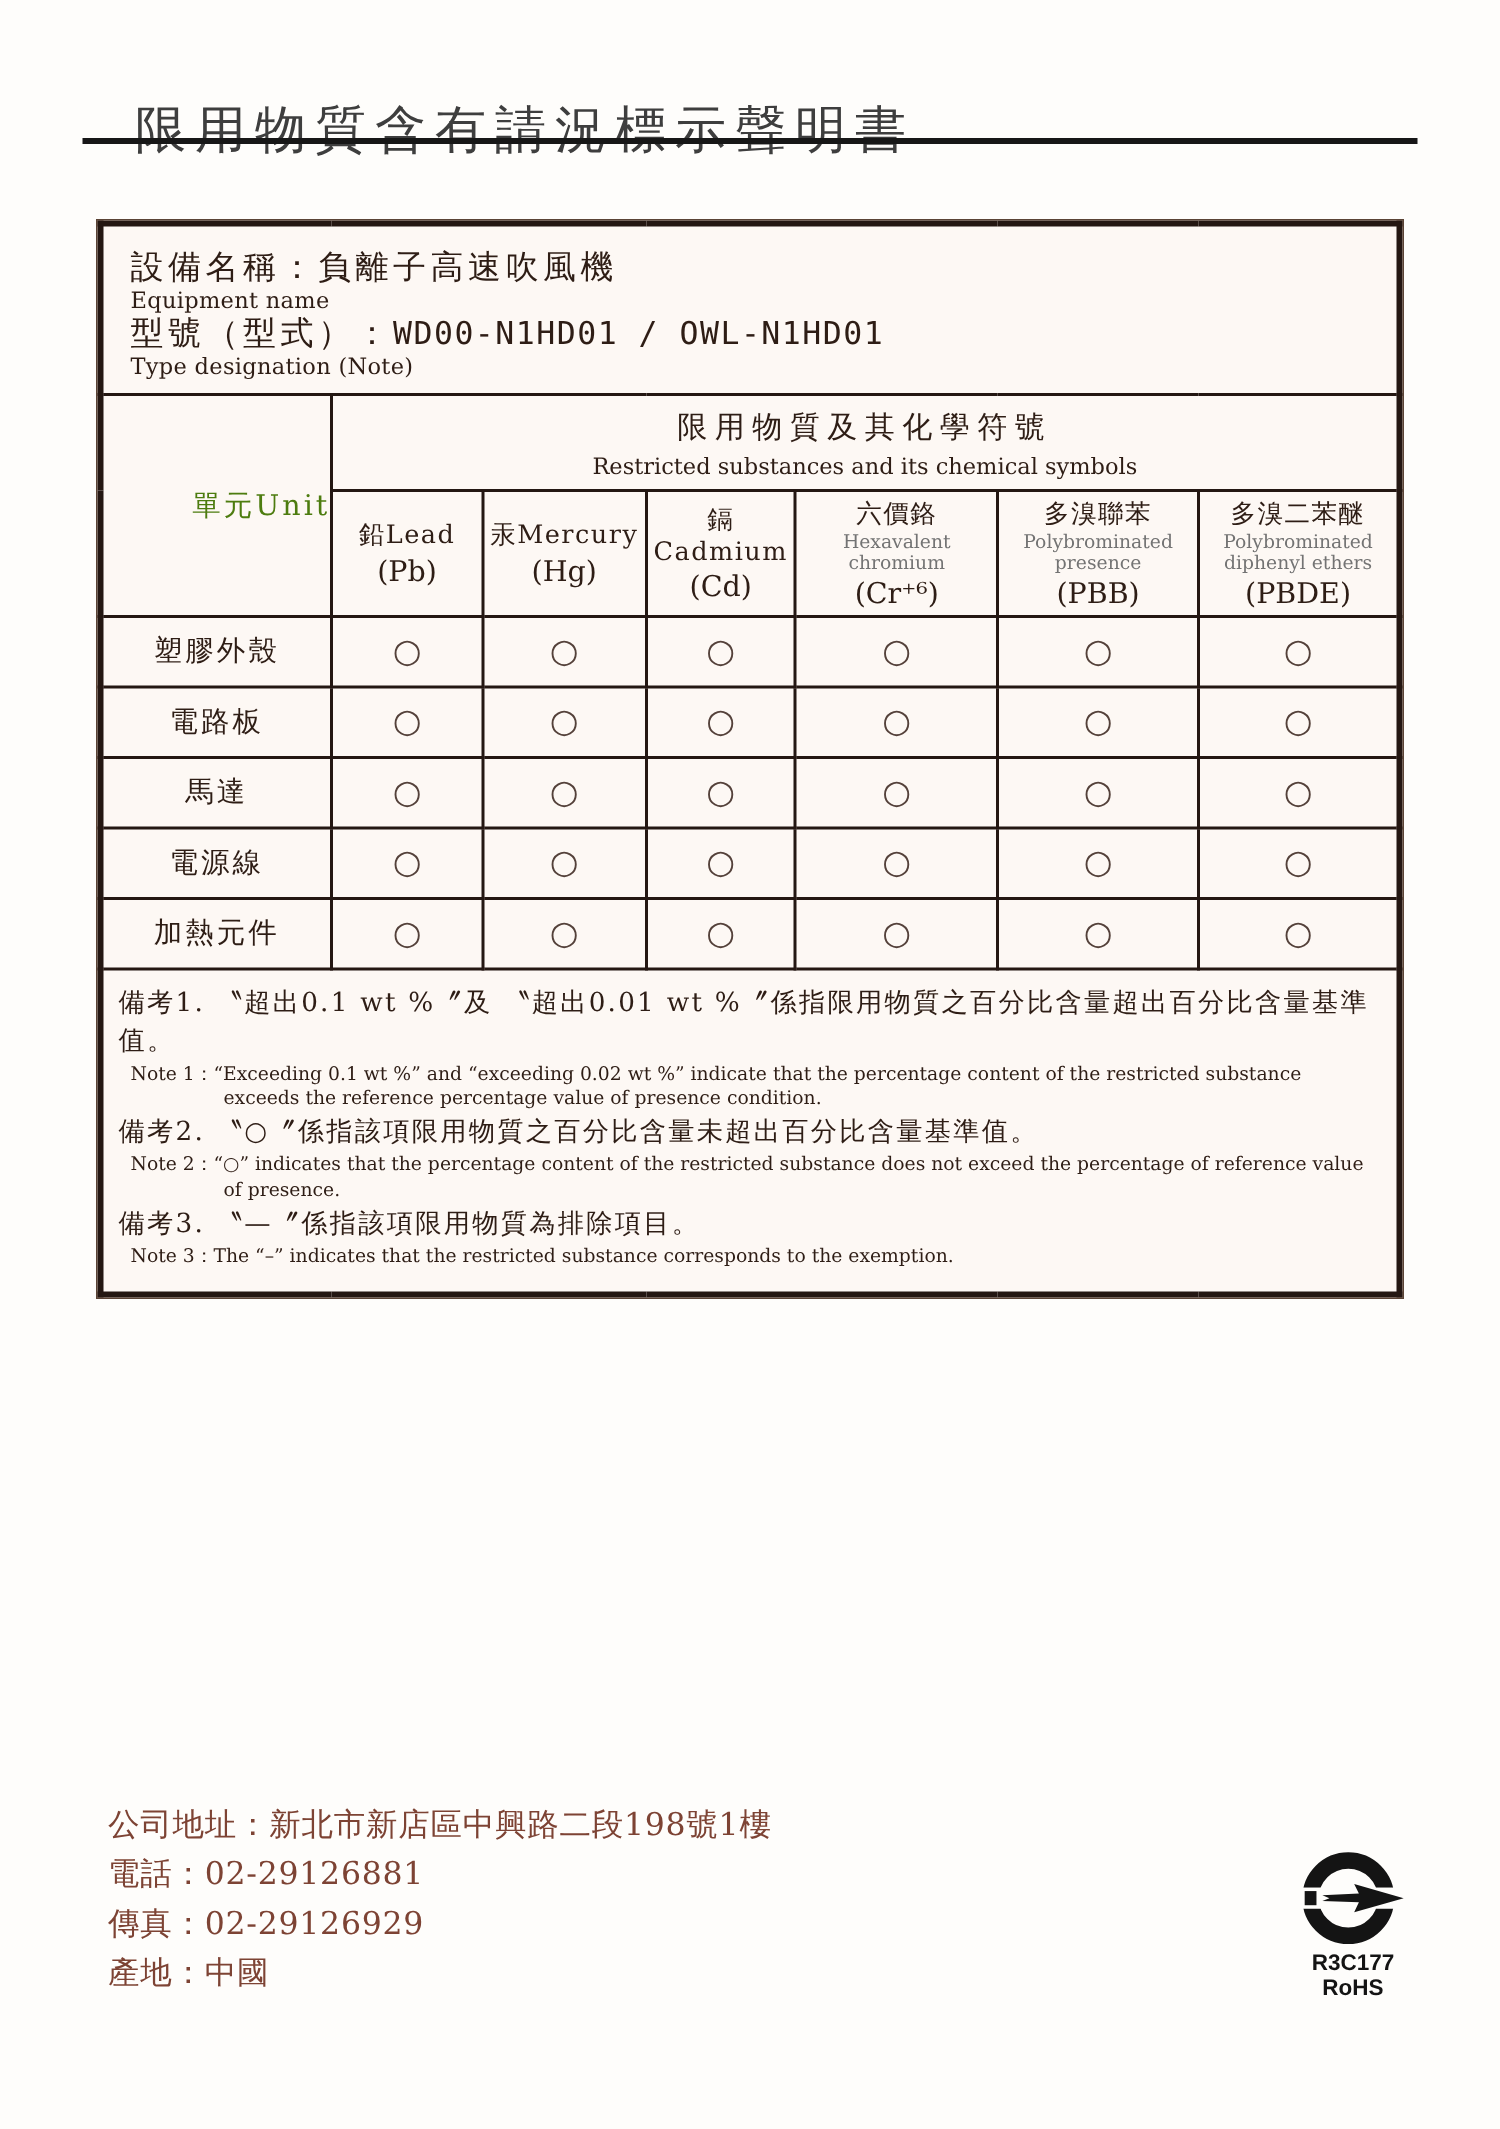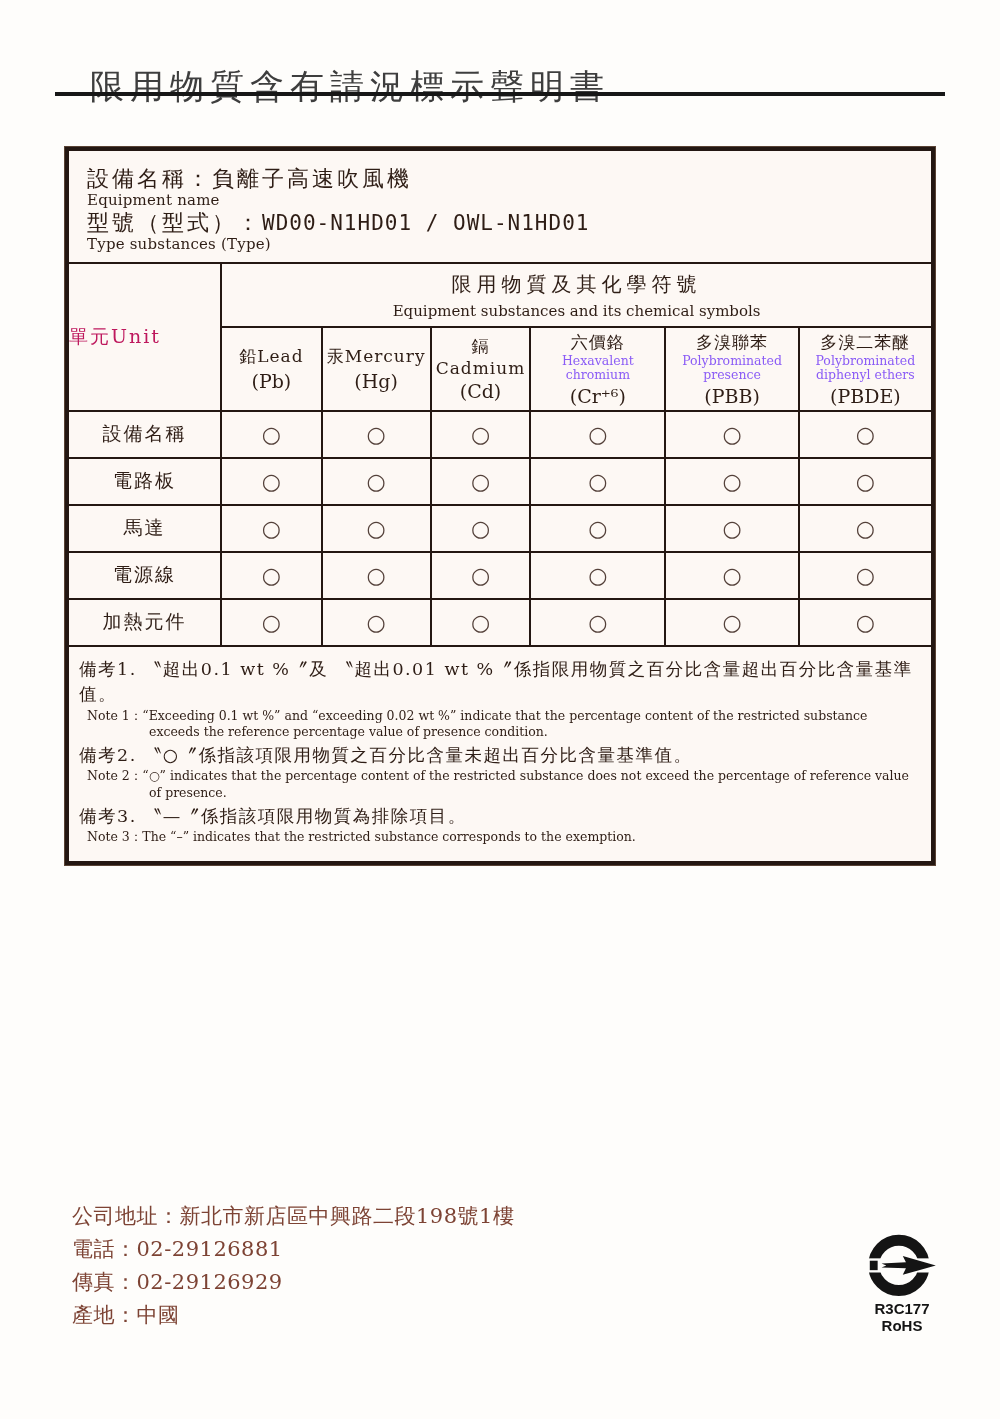--- a/index.html
+++ b/index.html
@@ -32,29 +32,29 @@
   }
   table.doc-table { border-width: 4px; outline: 1px solid #5a4335; }
   td { vertical-align: middle; }
 
   .equip-cell { height: 114px; padding: 10px 0 6px 18px; }
   .equip-zh { font-size: 22px; letter-spacing: 3px; color: #2e1d15; line-height: 1.25; }
   .equip-en { font-size: 15px; letter-spacing: 0.2px; color: #2e1d15; line-height: 1.1; }
   .type-value { letter-spacing: 1px; font-family: "DejaVu Sans Mono", "Liberation Mono", monospace; font-size: 21px; }
 
   .unit-head {
-    text-align: left; font-size: 19px; letter-spacing: 2px; color: #be185d;
+    text-align: right; font-size: 19px; letter-spacing: 2px; color: #4d7c0f;
   }
   .subst-head { height: 64px; text-align: center; }
   .subst-zh { font-size: 20px; letter-spacing: 5px; color: #2e1d15; margin-bottom: 4px; }
   .subst-en { font-size: 15px; color: #2e1d15; }
 
   .col-head { height: 82px; text-align: center; padding: 3px 2px; }
   .col-zh { font-size: 17px; letter-spacing: 1px; color: #2e1d15; }
-  .col-en { font-size: 12.5px; line-height: 1.15; color: #8b5cf6; }
+  .col-en { font-size: 12.5px; line-height: 1.15; color: #737373; }
   .col-sym { font-size: 19px; margin-top: 2px; color: #2e1d15; }
 
   .unit-cell {
     height: 47px; text-align: center; font-size: 19px; letter-spacing: 2px; color: #2e1d15;
   }
   .val-cell {
     text-align: center; font-size: 22px; color: #54413a;
     font-family: "DejaVu Sans", sans-serif;
   }
 
@@ -94,29 +94,29 @@
         <col style="width:15.6%">
         <col style="width:15.4%">
         <col style="width:15.5%">
     </colgroup>
     <tbody>
       <tr>
         <td class="equip-cell" colspan="7">
           <div class="equip-zh">設備名稱：負離子高速吹風機</div>
           <div class="equip-en">Equipment name</div>
           <div class="equip-zh"><span>型號（型式）：</span><span class="type-value">WD00-N1HD01 / OWL-N1HD01</span></div>
-          <div class="equip-en">Type substances (Type)</div>
+          <div class="equip-en">Type designation (Note)</div>
         </td>
       </tr>
 
       <tr>
         <td class="unit-head" rowspan="2">單元Unit</td>
         <td class="subst-head" colspan="6">
           <div class="subst-zh">限用物質及其化學符號</div>
-          <div class="subst-en">Equipment substances and its chemical symbols</div>
+          <div class="subst-en">Restricted substances and its chemical symbols</div>
         </td>
       </tr>
 
       <tr>
         <td class="col-head">
           <div class="col-zh">鉛Lead</div>
           <div class="col-en"></div>
           <div class="col-sym">(Pb)</div>
         </td>
         <td class="col-head">
@@ -140,21 +140,21 @@
           <div class="col-sym">(PBB)</div>
         </td>
         <td class="col-head">
           <div class="col-zh">多溴二苯醚</div>
           <div class="col-en">Polybrominated diphenyl ethers</div>
           <div class="col-sym">(PBDE)</div>
         </td>
       </tr>
 
       <tr>
-        <td class="unit-cell">設備名稱</td>
+        <td class="unit-cell">塑膠外殼</td>
         <td class="val-cell">○</td>
         <td class="val-cell">○</td>
         <td class="val-cell">○</td>
         <td class="val-cell">○</td>
         <td class="val-cell">○</td>
         <td class="val-cell">○</td>
       </tr>
       <tr>
         <td class="unit-cell">電路板</td>
         <td class="val-cell">○</td>

